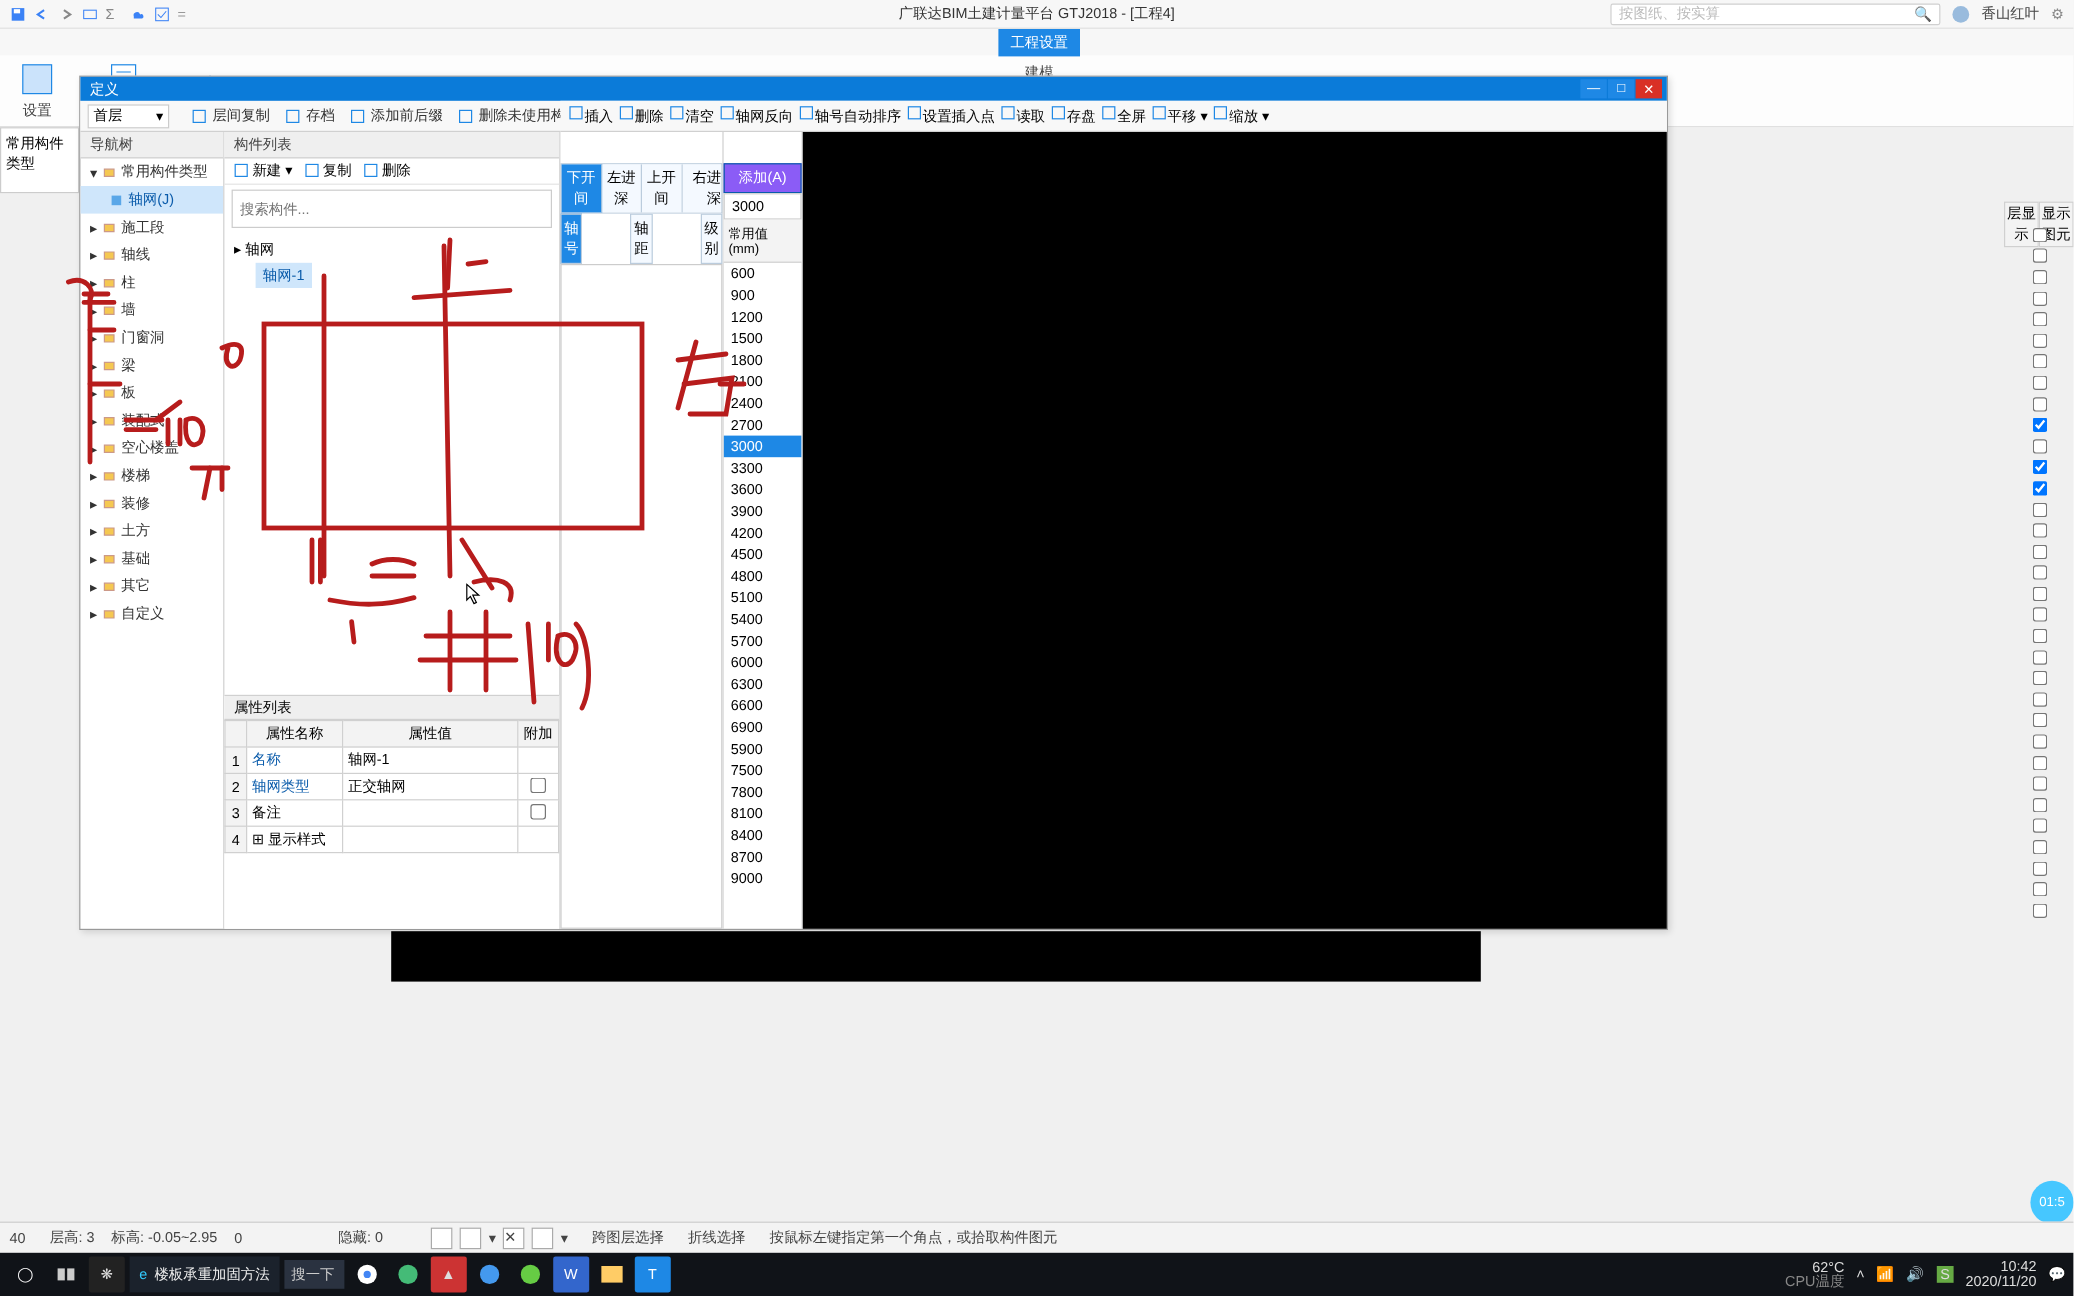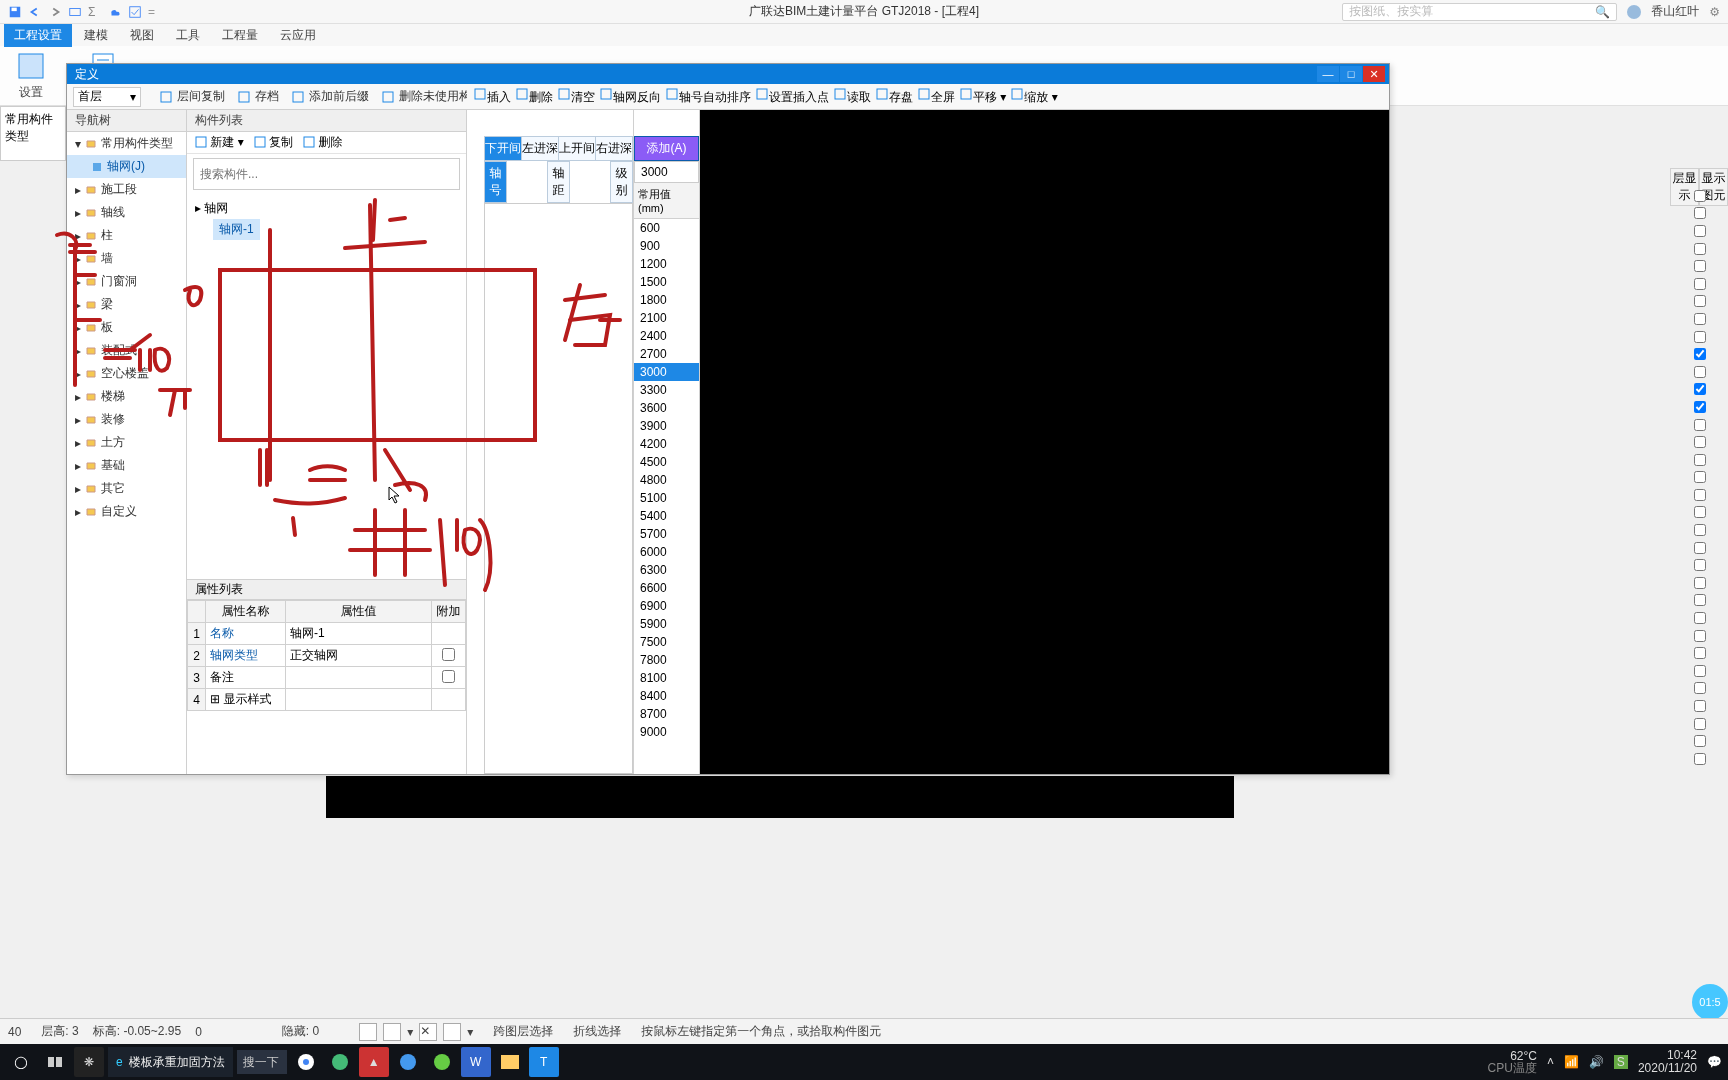--- a/index.html
+++ b/index.html
@@ -6,21 +6,21 @@
 body { background: #f0f0f0; width: 1728px; height: 1080px; overflow: hidden; position: relative; }
 
 .title-bar { height: 24px; background: #f7f7f7; display: flex; align-items: center; position: relative; border-bottom: 1px solid #e0e0e0; }
 .qat { display: flex; gap: 6px; padding-left: 8px; align-items: center; }
 .qat span { width: 14px; height: 14px; display:inline-block; }
 .title-center { position: absolute; left: 50%; transform: translateX(-50%); color: #333; }
 .title-right { position: absolute; right: 8px; display: flex; gap: 10px; align-items: center; }
 .search-top { width: 275px; height: 18px; border: 1px solid #d0d0d0; border-radius: 2px; background: #fff; padding: 0 6px; color:#bbb; display:flex; align-items:center; }
 .avatar-ico { width:14px; height:14px; background:#9bd; border-radius:50%; }
 
-.main-tabs { height: 22px; display: flex; align-items: center; padding-left: 4px; gap: 2px; background:#f7f7f7; }
+.main-tabs { height: 22px; display: flex; align-items: center; padding-left: 4px; gap: 2px; background:#f7f7f7;flex-direction:column; }
 .main-tab { padding: 3px 10px; color: #444; }
 .main-tab.active { background: #1e88e5; color: #fff; }
 
 .ribbon { height: 60px; background: #fdfdfd; border-bottom:1px solid #e0e0e0; display:flex; gap:30px; padding-left:10px; align-items:center; }
 .ribbon .rib { display:flex; flex-direction:column; align-items:center; gap:2px; color:#444; width:42px; }
 .ico32 { width:32px; height:32px; }
 
 .left-stub { position:absolute; left:0; top:106px; width:66px; height:55px; background:#fff; border:1px solid #ccc; font-size:12px; padding:4px; }
 
 
@@ -55,21 +55,21 @@
 .prop-head { height:20px; background:#efefef; padding-left:8px; display:flex; align-items:center; border-bottom:1px solid #d0d0d0; }
 .prop-table { width:100%; border-collapse:collapse; }
 .prop-table th,.prop-table td { border:1px solid #d0d0d0; padding:2px 4px; text-align:left; height:18px; }
 .prop-table th { background:#f3f3f3; font-weight:normal; text-align:center; }
 .prop-table td.idx { width:18px; text-align:center; background:#f3f3f3; }
 .prop-table td.name { width:80px; }
 .prop-table td.val { }
 .prop-table td.att { width:34px; text-align:center; }
 .blue-link { color:#0b5cab; }
 
-.grid-col { width:150px; border-right:1px solid #d0d0d0; display:flex; flex-direction:column;margin-left:17px; }
+.grid-col { width:136px; border-right:1px solid #d0d0d0; display:flex; flex-direction:column; }
 .grid-toolbar { height:26px; display:flex; align-items:center; gap:4px; padding:0 6px; border-bottom:1px solid #d0d0d0; flex-wrap:nowrap; overflow:hidden; position:absolute; left:400px; right:0; top:20px; background:#f8f8f8; }
 .grid-toolbar .tbtn{white-space:nowrap;}
 .grid-tabs { display:flex; border:1px solid #bcd; }
 .grid-tab { flex:1; text-align:center; padding:3px 0; border-right:1px solid #bcd; background:#f4f9ff; }
 .grid-tab:last-child{border-right:none;text-align:right;}
 .grid-tab.active { background:#1e88e5; color:#fff; }
 .add-btn { background:#8b5cf6; color:#fff; text-align:center; padding:3px 0; border:1px solid #0b5cab; }
 .grid-sub { display:flex;gap:40px; }
 .grid-sub div { flex:1; text-align:center; padding:3px 0; border:1px solid #bcd; background:#f4f9ff; }
 .grid-sub div.active{ background:#1e88e5;color:#fff;}

